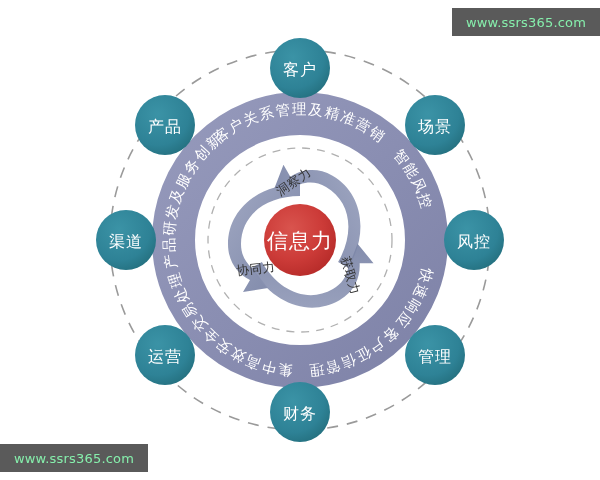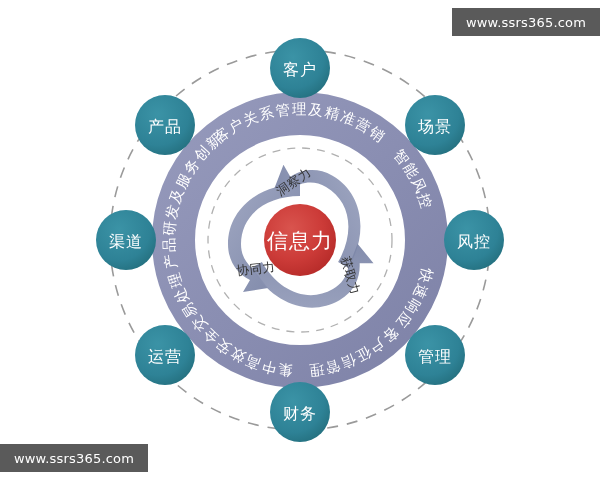--- a/index.html
+++ b/index.html
@@ -18,21 +18,21 @@
   #stage {
     position: absolute;
     left: 0;
     top: 0;
     width: 600px;
     height: 480px;
   }
   .watermark {
     position: absolute;
     background: #5a5a5a;
-    color: #ffffff;
+    color: #86efac;
     font-family: "DejaVu Sans", "Liberation Sans", sans-serif;
     font-size: 13px;
     letter-spacing: 0.2px;
     display: flex;
     align-items: center;
     justify-content: center;
     white-space: nowrap;
   }
   #watermark-top {
     right: 0px;

